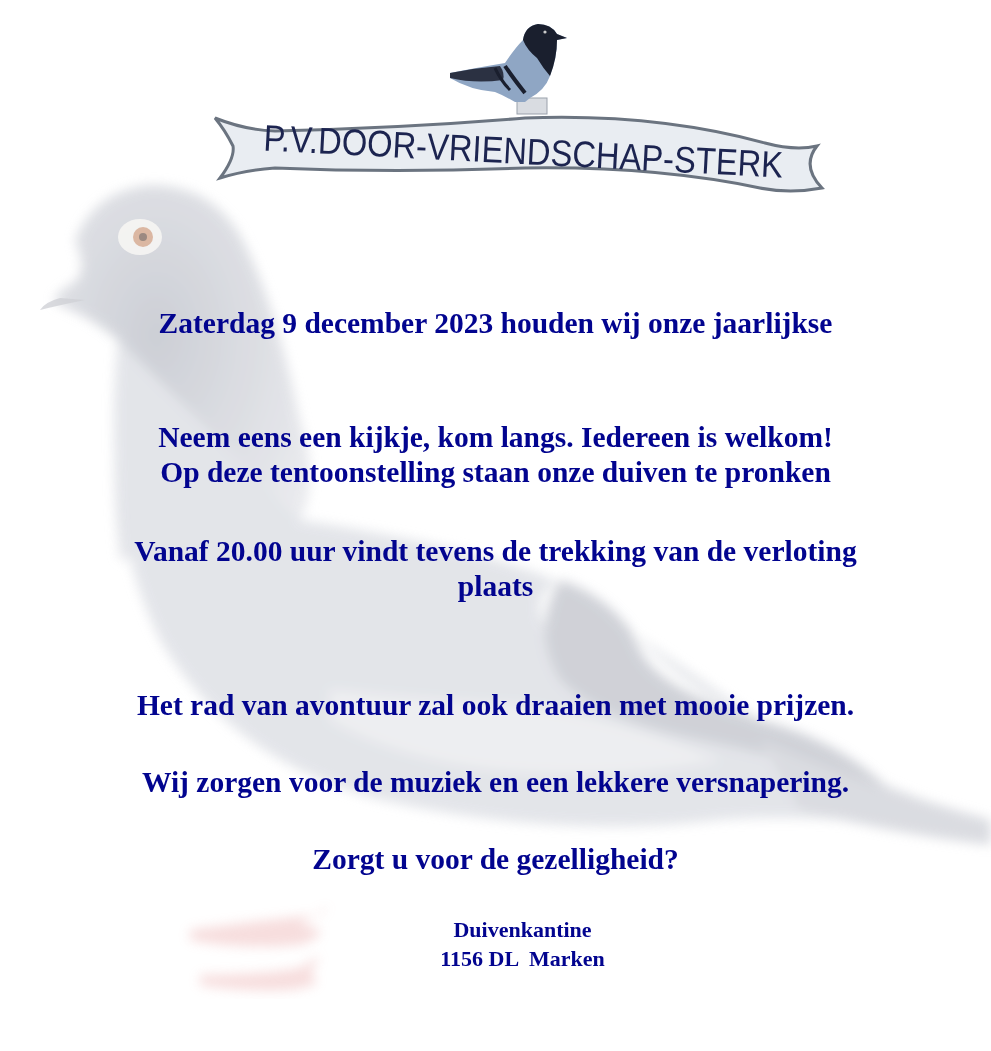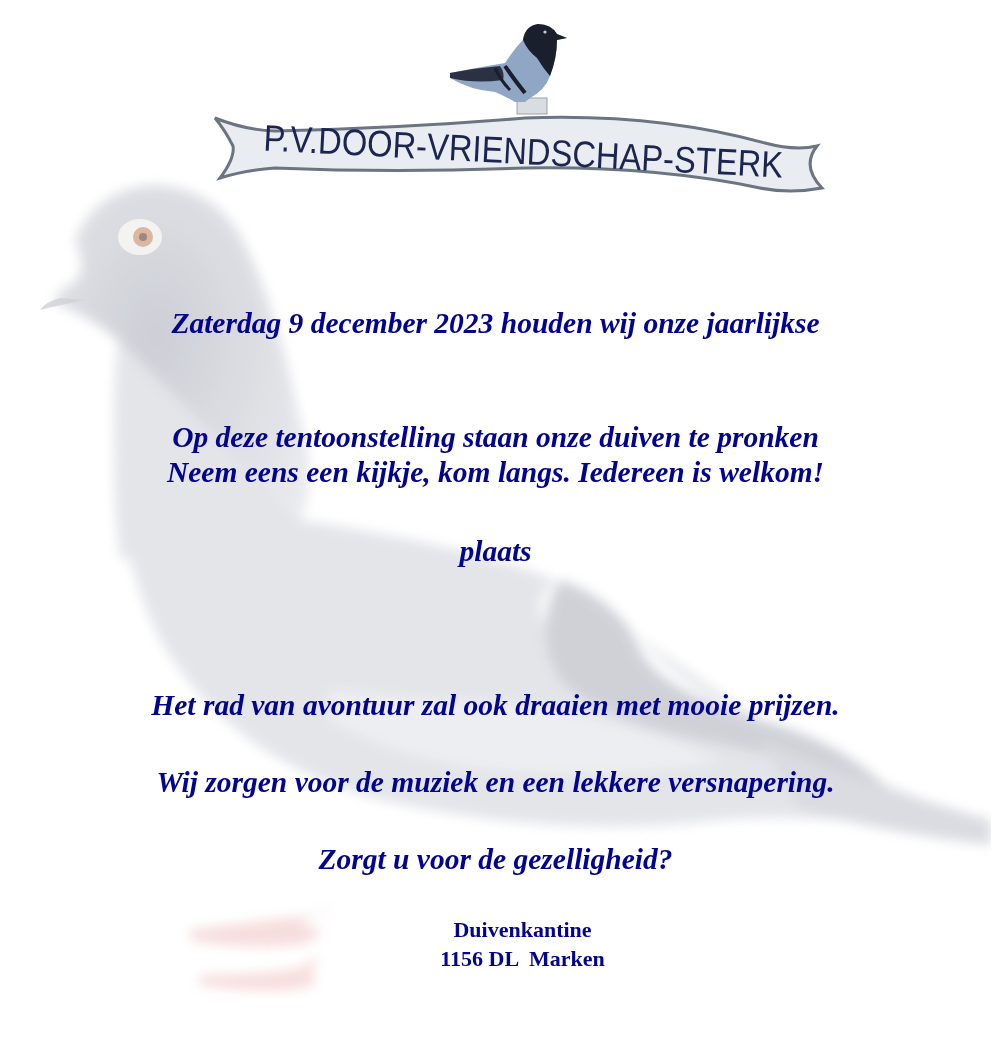--- a/index.html
+++ b/index.html
@@ -5,21 +5,21 @@
     html, body { margin: 0; padding: 0; }
     body {
       width: 991px; height: 1051px; overflow: hidden;
       background: #ffffff; position: relative;
       font-family: "Liberation Serif", "DejaVu Serif", serif;
     }
     .bg-pigeon { position: absolute; left: 0; top: 0; width: 991px; height: 1051px; z-index: 0; }
     .sign { position: absolute; left: 205px; top: 18px; width: 630px; height: 185px; z-index: 1; }
     .content { position: absolute; left: 0; top: 0; width: 991px; z-index: 2; color: #02048f; font-weight: bold; text-align: center; }
     .para { position: absolute; left: 0; width: 991px; font-size: 29.5px; line-height: 35px; }
-    .para div { white-space: nowrap; font-style: italic; }
+    .para div { white-space: nowrap; }
     .address { position: absolute; left: 0; width: 957px; font-size: 22px; line-height: 29px; margin-left: 44px; }
   </style>
 </head>
 <body>
 
 <svg class="bg-pigeon" viewBox="0 0 991 1051">
   <defs>
     <filter id="blur">
         <feGaussianBlur stdDeviation="6"></feGaussianBlur>
       </filter>
@@ -67,24 +67,25 @@
 
   <path d="M10 100 Q40 112 70 113 Q200 110 320 100 Q450 95 560 125 Q590 133 612 128 Q596 148 617 170 Q585 176 555 170 Q450 148 320 150 Q190 155 70 150 Q40 152 15 160 Q30 140 28 128 Q20 112 10 100 Z" fill="#e9edf2" stroke="#6b7480" stroke-width="3"></path>
   <text x="318" y="146" text-anchor="middle" font-family="Liberation Sans, DejaVu Sans, sans-serif" font-size="37" font-weight="normal" fill="#1c2450" letter-spacing="0" transform="rotate(3 318 140)" textLength="520" lengthAdjust="spacingAndGlyphs">P.V.DOOR-VRIENDSCHAP-STERK</text>
 </svg>
 
 <div class="content">
   <div class="para" style="top:306px">
     <div>Zaterdag 9 december 2023 houden wij onze jaarlijkse</div>
   </div>
   <div class="para" style="top:420px">
+    <div>Neem eens een kijkje, kom langs. Iedereen is welkom!</div>
     <div>Op deze tentoonstelling staan onze duiven te pronken</div>
-    <div>Neem eens een kijkje, kom langs. Iedereen is welkom!</div>
   </div>
   <div class="para" style="top:534px">
+    <div>Vanaf 20.00 uur vindt tevens de trekking van de verloting</div>
     <div>plaats</div>
   </div>
   <div class="para" style="top:688px">
     <div>Het rad van avontuur zal ook draaien met mooie prijzen.</div>
   </div>
   <div class="para" style="top:765px">
     <div>Wij zorgen voor de muziek en een lekkere versnapering.</div>
   </div>
   <div class="para" style="top:842px">
     <div>Zorgt u voor de gezelligheid?</div>

